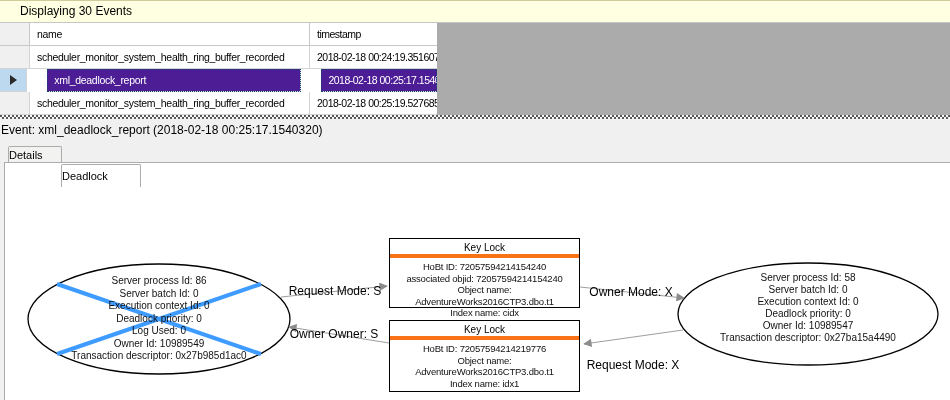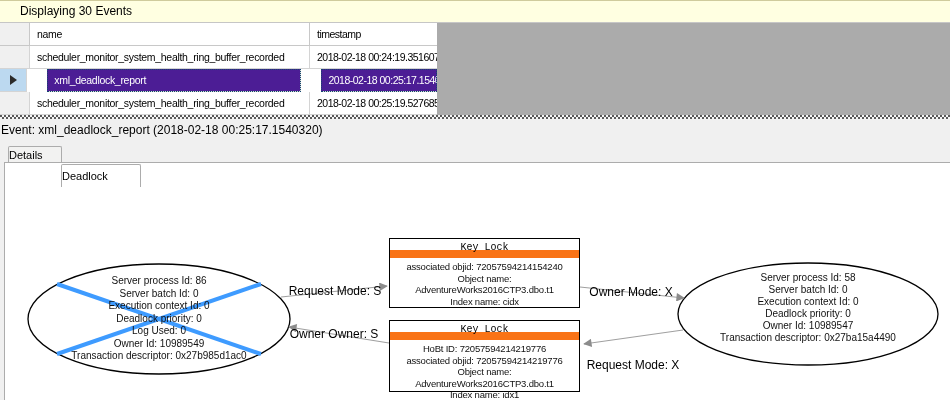--- a/index.html
+++ b/index.html
@@ -83,22 +83,21 @@
   .node-text.right { left:668px; top:272px; line-height:12px; }
 
   .lock {
     position:absolute; z-index:3; width:191px; background:#fff;
     border:1px solid #000;
   }
   .lock.top    { left:389px; top:238px; height:70px; }
   .lock.bottom { left:389px; top:320px; height:72px; }
   .lock-title {
     height:19px; line-height:18px; text-align:center; font-size:10px;
-    border-bottom:8px solid #f97316;
-    font-family:Liberation Mono, monospace;
+    border-bottom:4px solid #f97316;
   }
   .lock-body { padding-top:3px; text-align:center; font-size:9.5px; letter-spacing:-0.2px; line-height:11.5px; color:#111; }
   .lock-body span { display:block; }
 
   .edge-label {
     position:absolute; z-index:3; font-size:12px; color:#000; white-space:nowrap;
     transform:translateX(-50%);
   }
   .el-request-s { left:335px; top:284px; }
   .el-owner-s   { left:334px; top:327px; }
@@ -183,31 +182,31 @@
   <span>Server batch Id: 0</span>
   <span>Execution context Id: 0</span>
   <span>Deadlock priority: 0</span>
   <span>Owner Id: 10989547</span>
   <span>Transaction descriptor: 0x27ba15a4490</span>
 </div>
 
 <div class="lock top">
   <div class="lock-title">Key Lock</div>
   <div class="lock-body">
+    <span>HoBt ID: 72057594214154240</span>
     <span>associated objid: 72057594214154240</span>
     <span>Object name: AdventureWorks2016CTP3.dbo.t1</span>
     <span>Index name: cidx</span>
   </div>
 </div>
 
 <div class="lock bottom">
   <div class="lock-title">Key Lock</div>
   <div class="lock-body">
     <span>HoBt ID: 72057594214219776</span>
-    <span>associated objid: 72057594214219776</span>
     <span>Object name: AdventureWorks2016CTP3.dbo.t1</span>
     <span>Index name: idx1</span>
   </div>
 </div>
 
 <div class="edge-label el-request-s">Request Mode: S</div>
 <div class="edge-label el-owner-s">Owner Owner: S</div>
 <div class="edge-label el-owner-x">Owner Mode: X</div>
 <div class="edge-label el-request-x">Request Mode: X</div>
 

